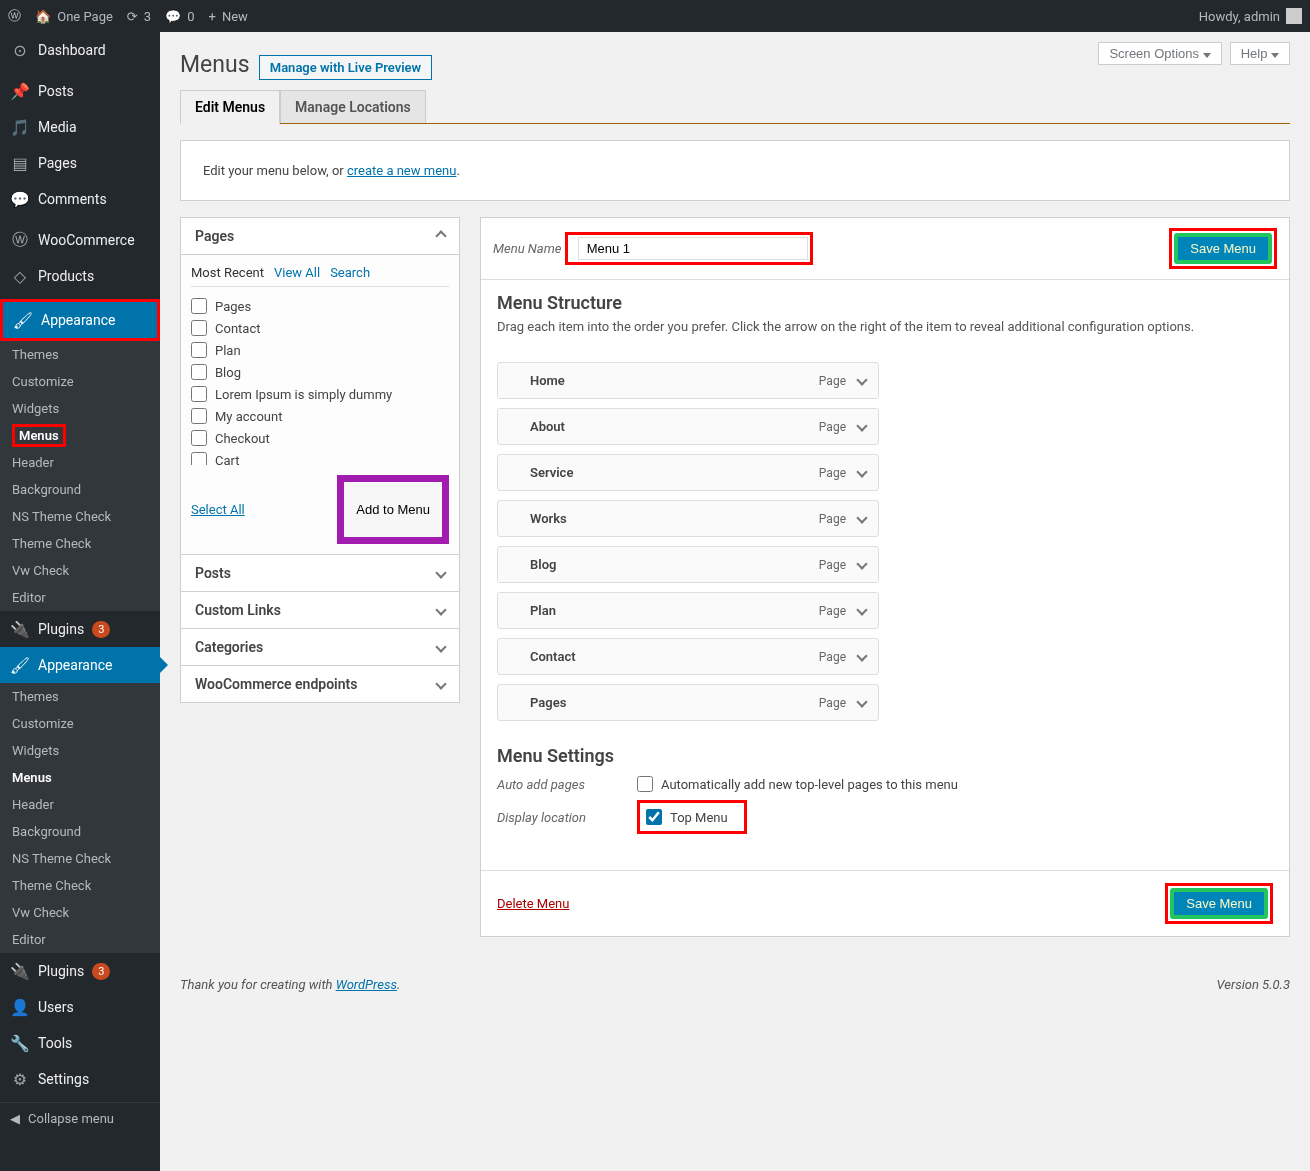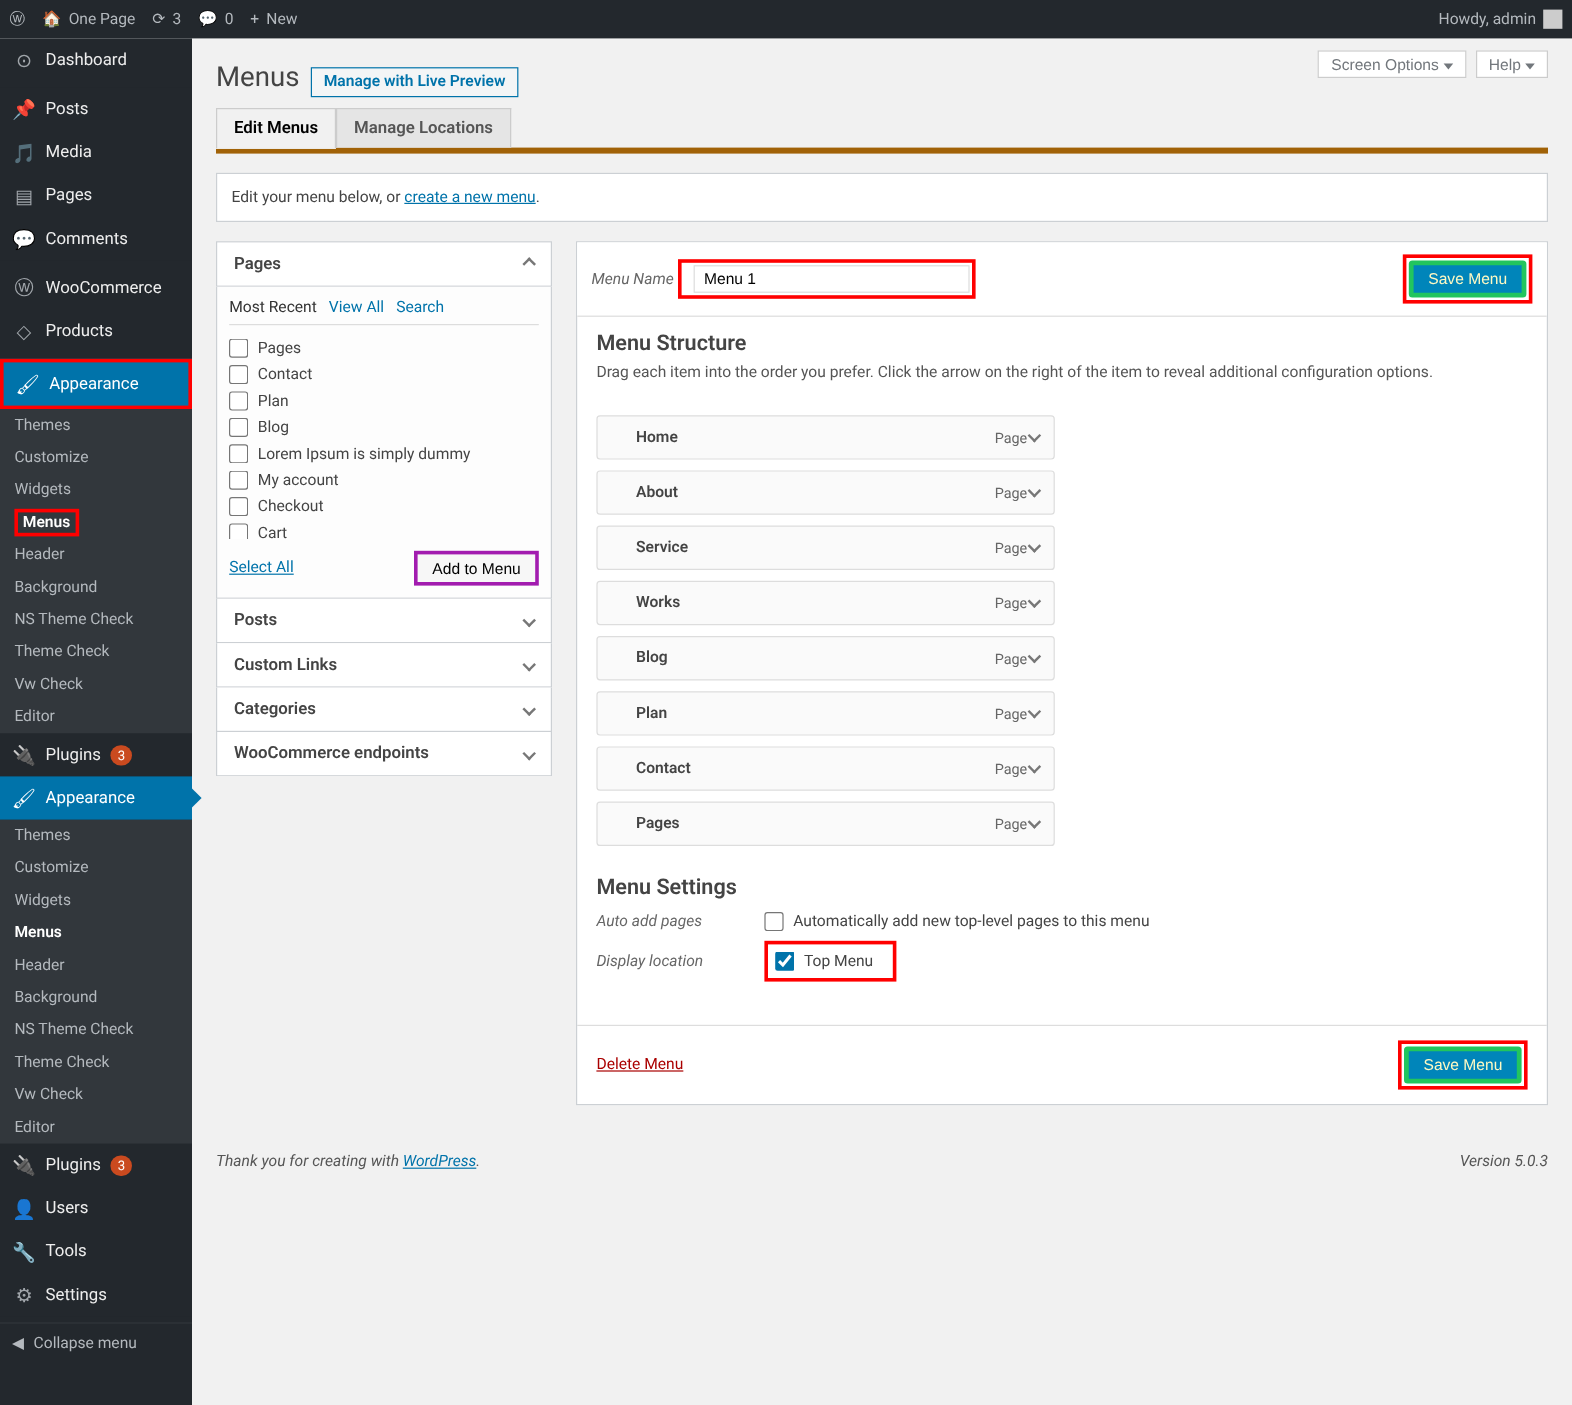--- a/index.html
+++ b/index.html
@@ -28,56 +28,56 @@
 
 .red-box { border: 3px solid #ff0000; }
 
 
 .main { flex: 1; padding: 10px 20px 40px 20px; min-width: 0; }
 .top-right-btns { float: right; display: flex; gap: 8px; }
 .screen-btn { background: #fff; border: 1px solid #ccc; padding: 3px 10px; font-size: 13px; cursor: pointer; color: #72777c; }
 h1.page-title { font-size: 23px; font-weight: 400; padding: 9px 0 4px 0; display: inline-block; }
 .title-action { display: inline-block; border: 1px solid #0073aa; background: #f3f5f6; padding: 4px 10px; color: #0073aa; font-size: 13px; margin-left: 6px; cursor: pointer; font-weight: 600; }
 
-.nav-tabs { border-bottom: 5px solid #a16207; margin-top: 8px; margin-bottom: 0; display: flex; clear: both; }
+.nav-tabs { border-bottom: 1px solid #a16207; margin-top: 8px; margin-bottom: 0; display: flex; clear: both; }
 .nav-tab { border: 1px solid #ccc; border-bottom: none; padding: 8px 14px; background: #e5e5e5; color: #555; font-size: 14px; font-weight: 600; cursor: pointer; margin-right: 0; }
 .nav-tab.active { background: #f1f1f1; border-bottom: 1px solid #f1f1f1; margin-bottom: -1px; color: #000; }
 
-.notice { background: #fff; border: 1px solid #ccd0d4; margin: 16px 0; padding: 12px; font-size: 13px; }
+.notice { background: #fff; border: 1px solid #ccd0d4; margin: 16px 0; padding: 22px; font-size: 13px; }
 .link { color: #0073aa; text-decoration: underline; cursor: pointer; }
 
 .two-col { display: flex; gap: 20px; align-items: flex-start; }
 .col-left { width: 280px; flex-shrink: 0; }
 .col-right { flex: 1; background: #fff; border: 1px solid #ccd0d4; }
 
 .accordion { margin-bottom: 0; }
 .acc-head { background: #fff; border: 1px solid #ccd0d4; padding: 10px 14px; font-weight: 600; font-size: 14px; cursor: pointer; display: flex; justify-content: space-between; align-items: center; border-top: none; }
 .accordion:first-child .acc-head { border-top: 1px solid #ccd0d4; }
 .acc-body { background: #fdfdfd; border: 1px solid #ccd0d4; border-top: none; padding: 10px; }
 .acc-tabs { display: flex; gap: 10px; border-bottom: 1px solid #ddd; padding-bottom: 6px; margin-bottom: 8px; font-size: 13px; }
 .acc-tab { cursor: pointer; color: #0073aa; }
 .acc-tab.active { color: #333; font-weight: 400; }
 .check-list { max-height: 170px; overflow-y: auto; padding-right: 4px; }
 .check-row { display: flex; align-items: center; gap: 8px; padding: 3px 0; font-size: 13px; }
 .check-row input { width: 16px; height: 16px; }
 .acc-footer { display: flex; justify-content: space-between; align-items: center; margin-top: 10px; }
-.btn { border: 3px solid #a21caf; background: #f7f7f7; padding: 4px 12px; font-size: 13px; cursor: pointer; }
+.btn { border: 7px solid #a21caf; background: #f7f7f7; padding: 20px 12px; font-size: 13px; cursor: pointer; }
 
 .menu-header { display: flex; align-items: center; justify-content: space-between; padding: 10px 12px; background: #fff; border-bottom: 1px solid #ddd; }
 .menu-name-label { font-style: italic; color: #666; }
 .menu-name-input { border: 1px solid #ddd; padding: 3px 8px; font-size: 13px; width: 230px; margin-left: 8px; }
 .btn-primary { background: #0085ba; border: 4px solid #22c55e; color: #fef9c3; padding: 4px 12px; font-size: 13px; cursor: pointer; border-radius: 3px; font-weight: 400; }
 
 .menu-body { padding: 12px 16px 16px 16px; }
 .menu-body h3 { font-size: 18px; font-weight: 600; margin-bottom: 6px; }
 .menu-desc { color: #555; font-size: 13px; margin-bottom: 28px; }
 
 .menu-item { border: 1px solid #ddd; border-radius: 3px; margin-bottom: 9px; display: flex; align-items: center; justify-content: space-between; padding: 10px 12px; background: #fafafa; max-width: 382px; cursor: move; }
 .menu-item-title { font-weight: 600; font-size: 13px; padding-left: 20px; }
-.menu-item-right { display: flex; align-items: center; gap: 2px; color: #666; font-size: 12px; }
+.menu-item-right { display: flex; align-items: center; gap: 12px; color: #666; font-size: 12px; }
 .menu-item-arrow { cursor: pointer; font-size: 10px; color: #777; }
 
 .settings-heading { font-size: 18px; font-weight: 600; margin: 24px 0 10px 0; }
 .settings-row { display: flex; align-items: center; padding: 4px 0; }
 .settings-label { width: 140px; font-style: italic; color: #666; font-size: 13px; }
 .settings-control { font-size: 13px; display: flex; align-items: center; gap: 8px; }
 .settings-control input { width: 16px; height: 16px; }
 
 .menu-footer { border-top: 1px solid #ddd; padding: 12px 16px; display: flex; justify-content: space-between; align-items: center; margin-top: 16px; }
 .delete-link { color: #a00; text-decoration: underline; cursor: pointer; font-size: 13px; }

